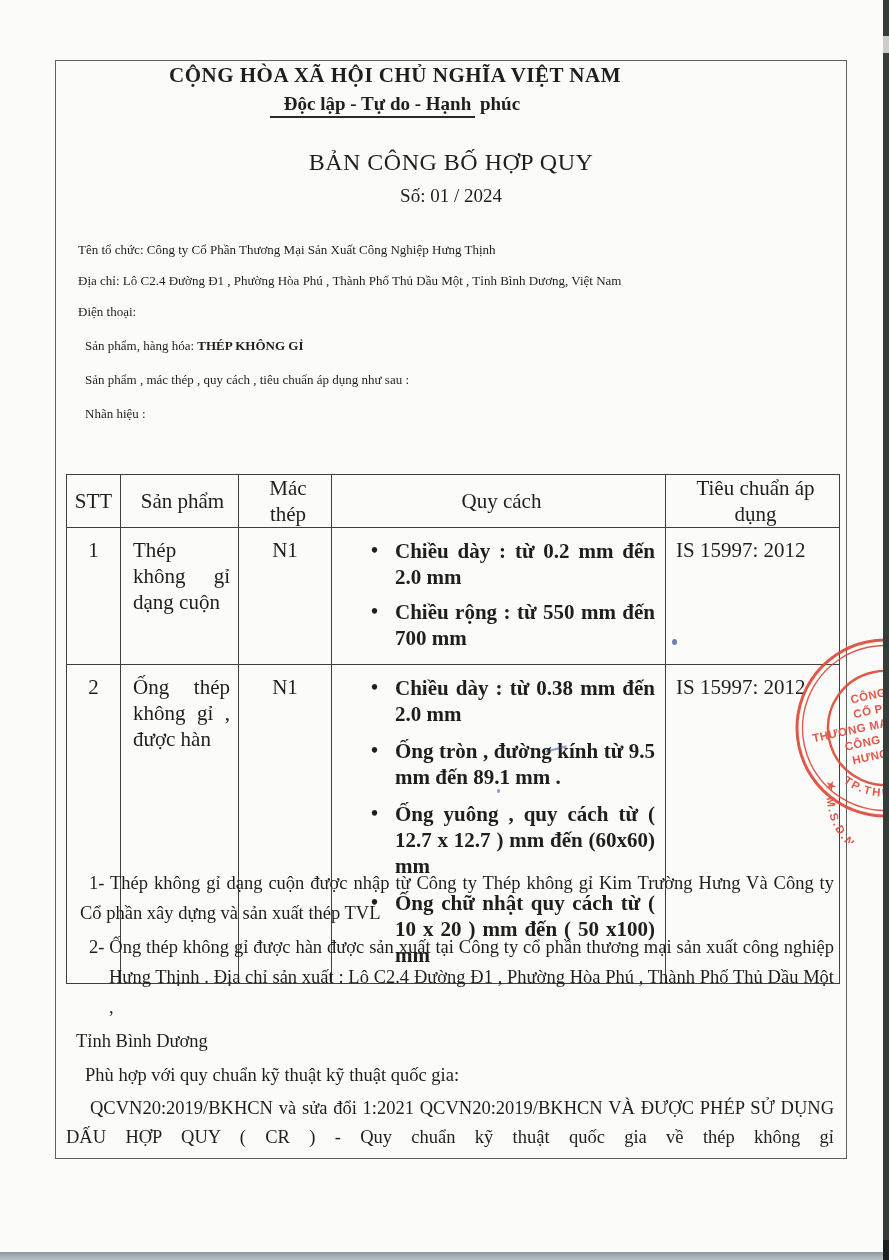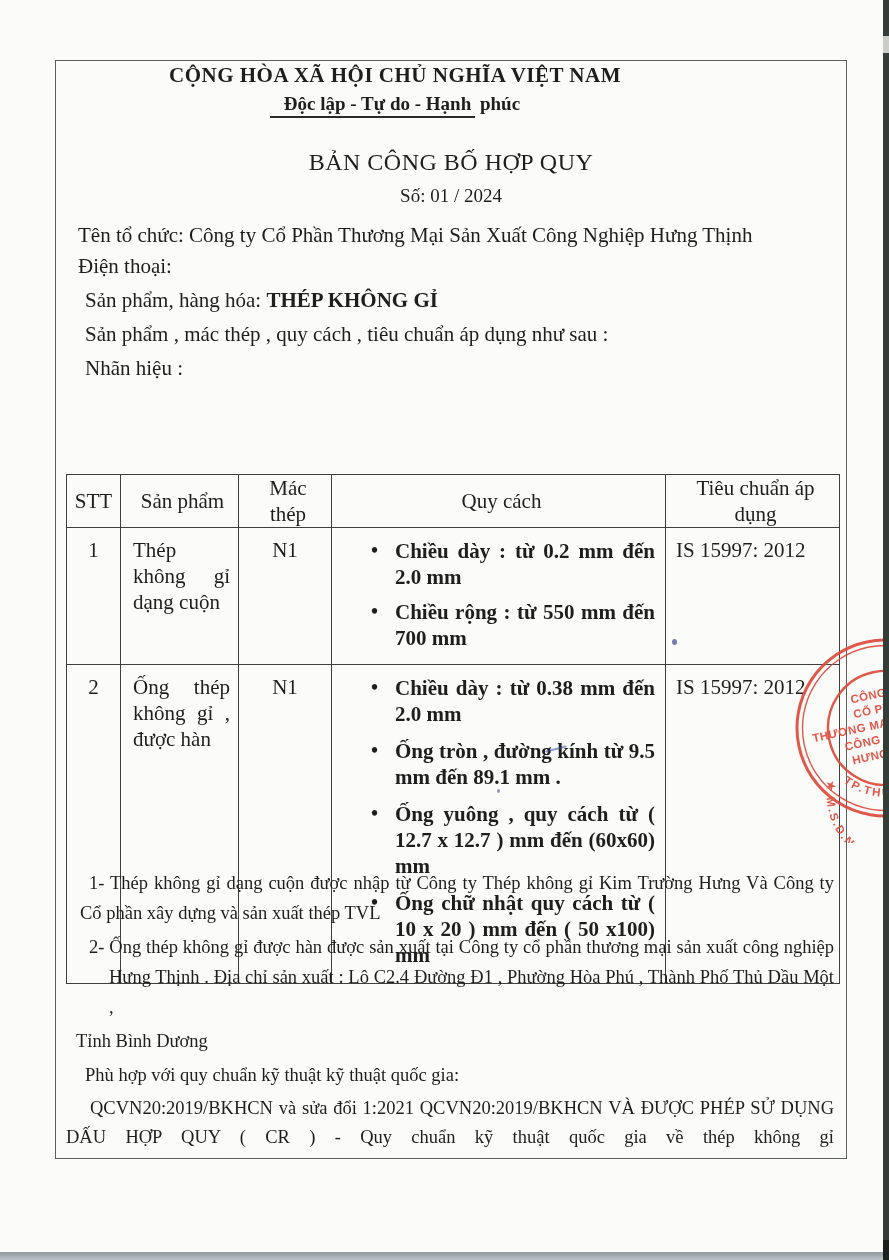--- a/index.html
+++ b/index.html
@@ -16,21 +16,21 @@
   }
   
   .header-block{position:absolute; left:55px; top:63px; width:680px; text-align:center; z-index:2;}
   .nat-title{font-size:21px; font-weight:bold; letter-spacing:.5px;}
   .motto{font-size:19px; font-weight:bold; margin-top:5px;}
   .motto .ul{border-bottom:2px solid #2a2a2a; padding:0 4px 2px 14px;}
   .doc-title-block{position:absolute; left:55px; top:149px; width:792px; text-align:center; z-index:2;}
   .doc-title{font-size:24px; font-weight:normal; letter-spacing:.5px;}
   .doc-number{font-size:19px; margin-top:9px;}
   
-  .info-block{position:absolute; left:78px; top:220px; width:741px; font-size:21px; line-height:31px; z-index:2;}
+  .info-block{position:absolute; left:78px; top:234px; width:741px; font-size:13px; line-height:31px; z-index:2;}
   .info-block p{margin:0; text-align:justify;}
   .info-block p.ind{margin-left:7px; text-align:left;}
   .gap-s{margin-top:3px !important;}
   .bold{font-weight:bold;}
   
   .spec-table{
     position:absolute; left:66px; top:442px; width:773px; z-index:2;
     border-collapse:collapse; table-layout:fixed; font-size:21px; line-height:26px;margin-top:32px;
   }
   .spec-table th,.spec-table td{border:1.6px solid var(--tableline,#3f3f3f); vertical-align:top; font-weight:normal; overflow:hidden;}
@@ -85,20 +85,21 @@
     <div class="motto"><span class="ul">Độc lập - Tự do - Hạnh</span><span> phúc</span></div>
   </div>
 
   <div class="doc-title-block">
     <div class="doc-title">BẢN CÔNG BỐ HỢP QUY</div>
     <div class="doc-number">Số: 01 / 2024</div>
   </div>
 
   <div class="info-block">
     <p>Tên tổ chức: Công ty Cổ Phần Thương Mại Sản Xuất Công Nghiệp Hưng Thịnh</p>
+    <p>Địa chỉ: Lô C2.4 Đường Đ1 , Phường Hòa Phú , Thành Phố Thủ Dầu Một , Tỉnh Bình Dương, Việt Nam</p>
     <p class="ind-none">Điện thoại:</p>
     <p class="ind gap-s"><span>Sản phẩm, hàng hóa: </span><span class="bold">THÉP KHÔNG GỈ</span></p>
     <p class="ind gap-s">Sản phẩm , mác thép , quy cách , tiêu chuẩn áp dụng như sau :</p>
     <p class="ind gap-s">Nhãn hiệu :</p>
   </div>
 
   <table class="spec-table">
     <colgroup>
       <col class="col-stt">
         <col class="col-sp">

